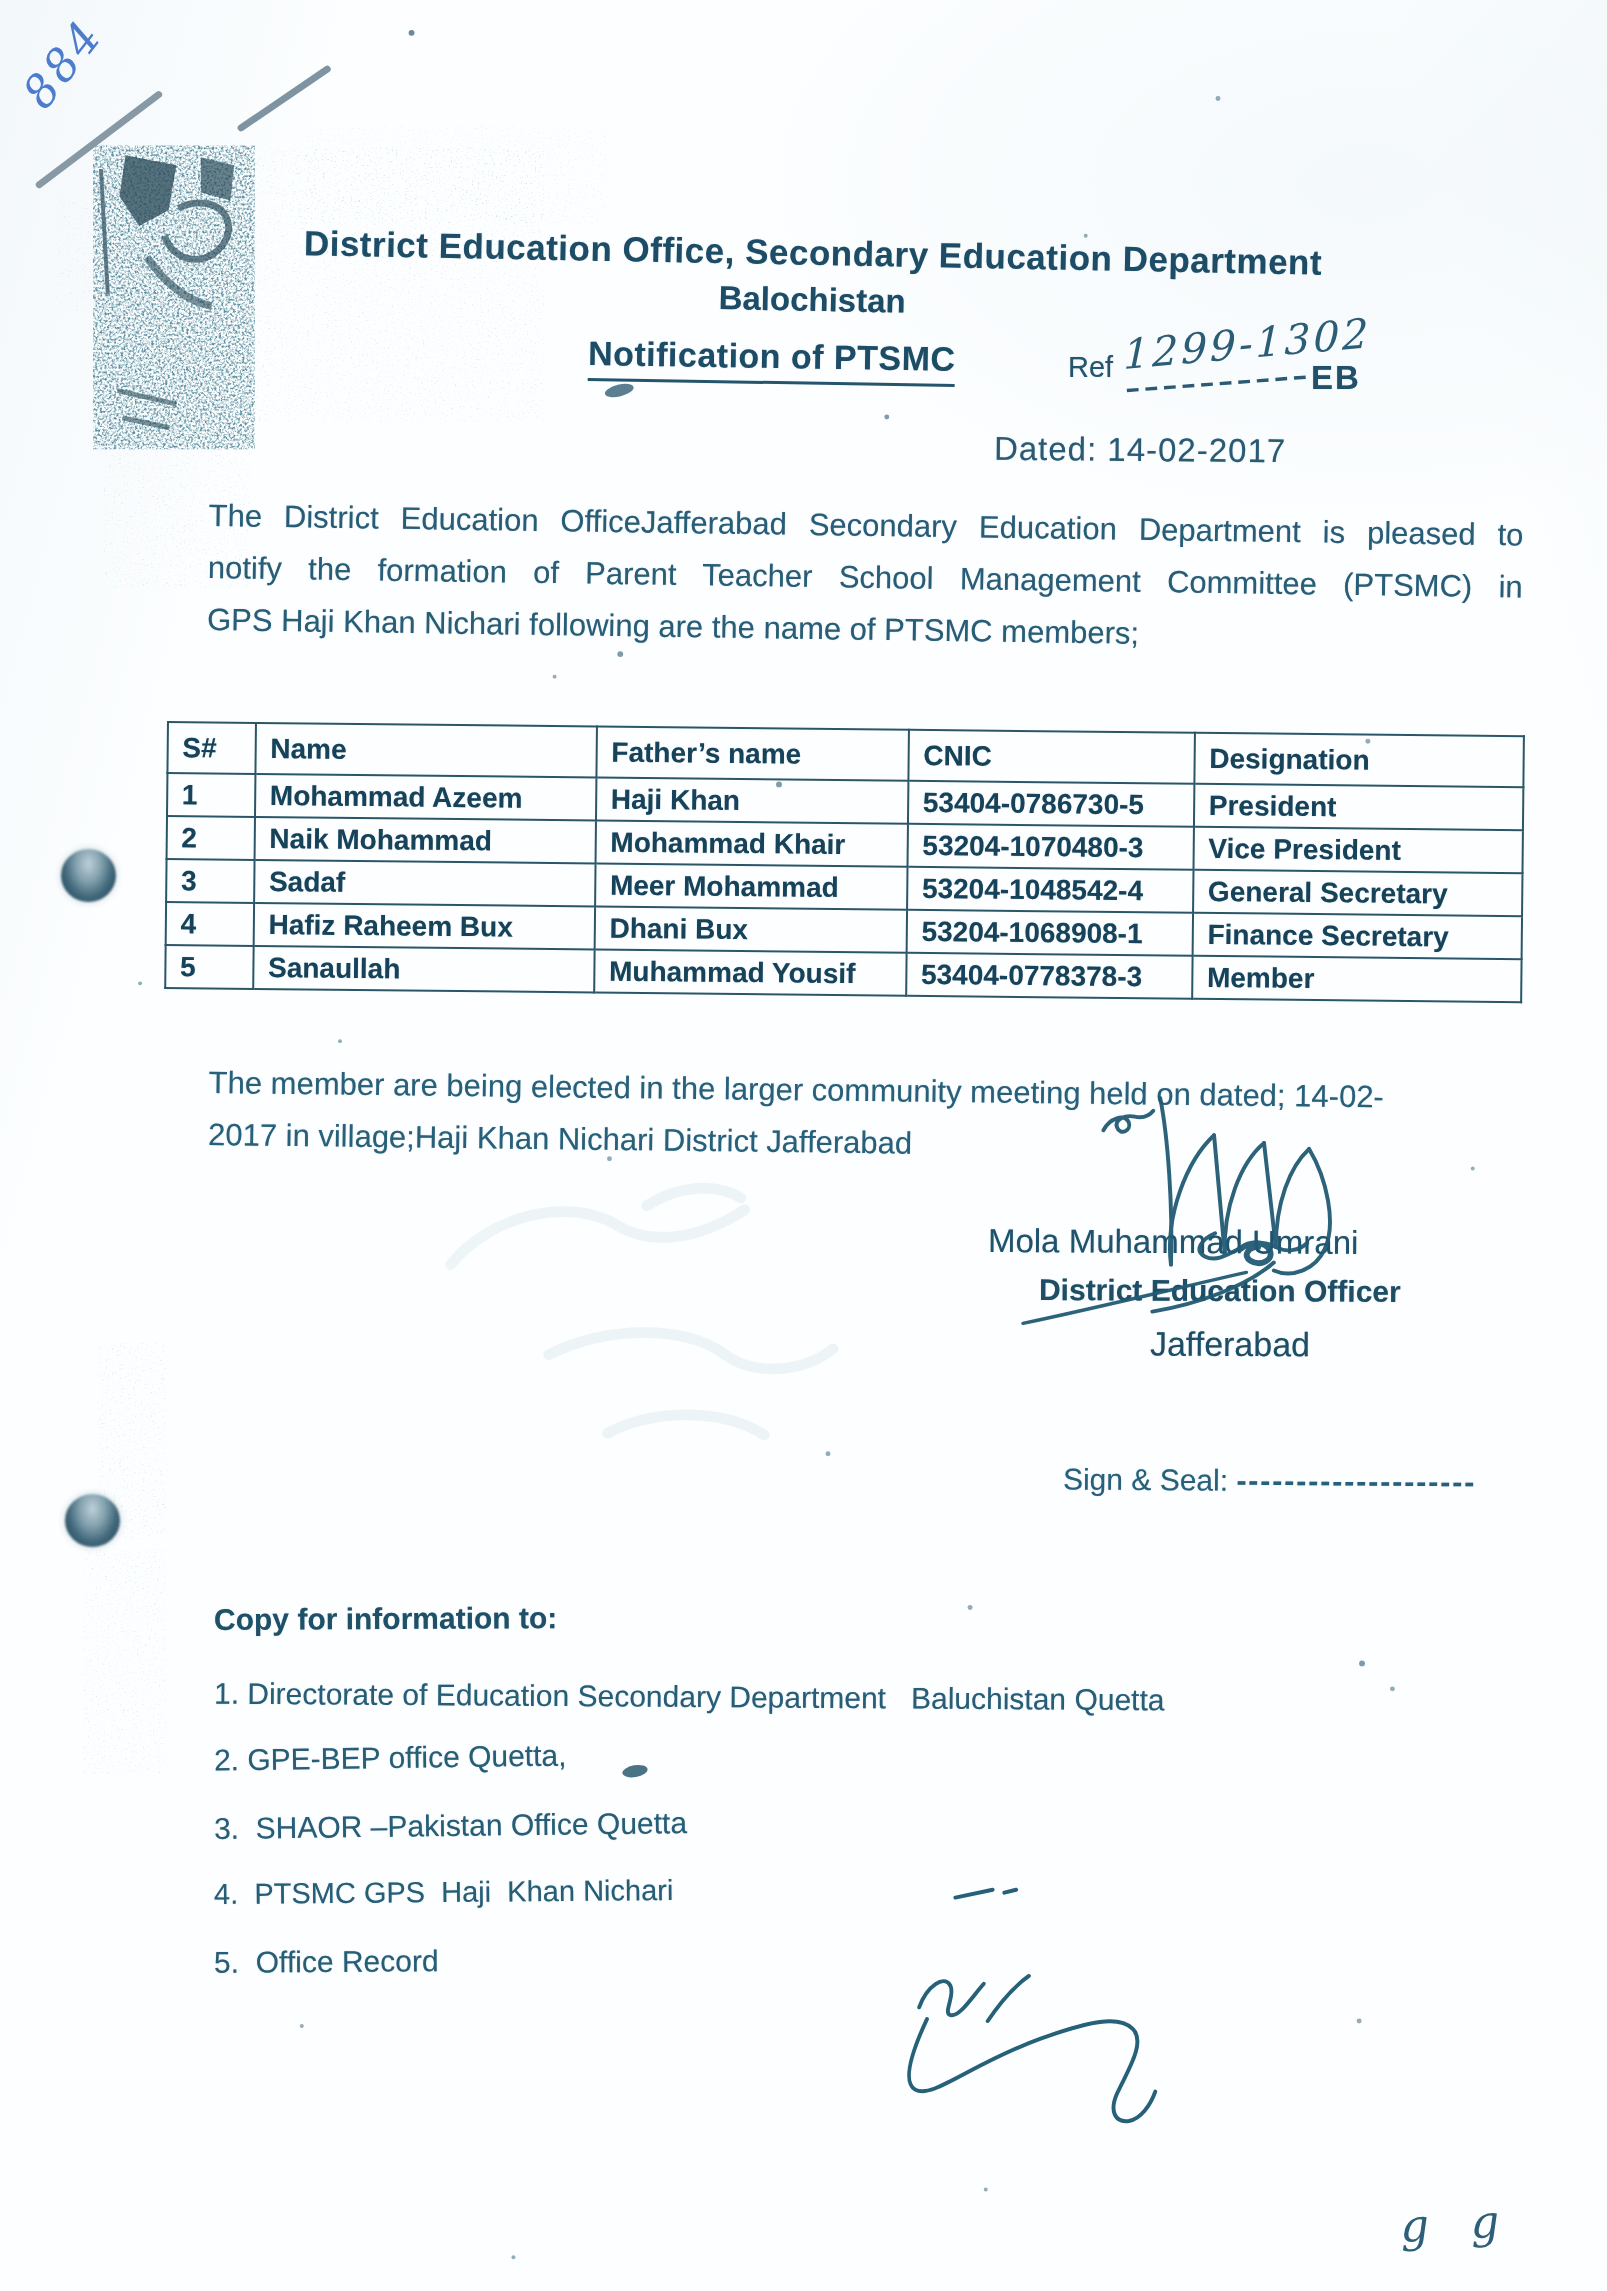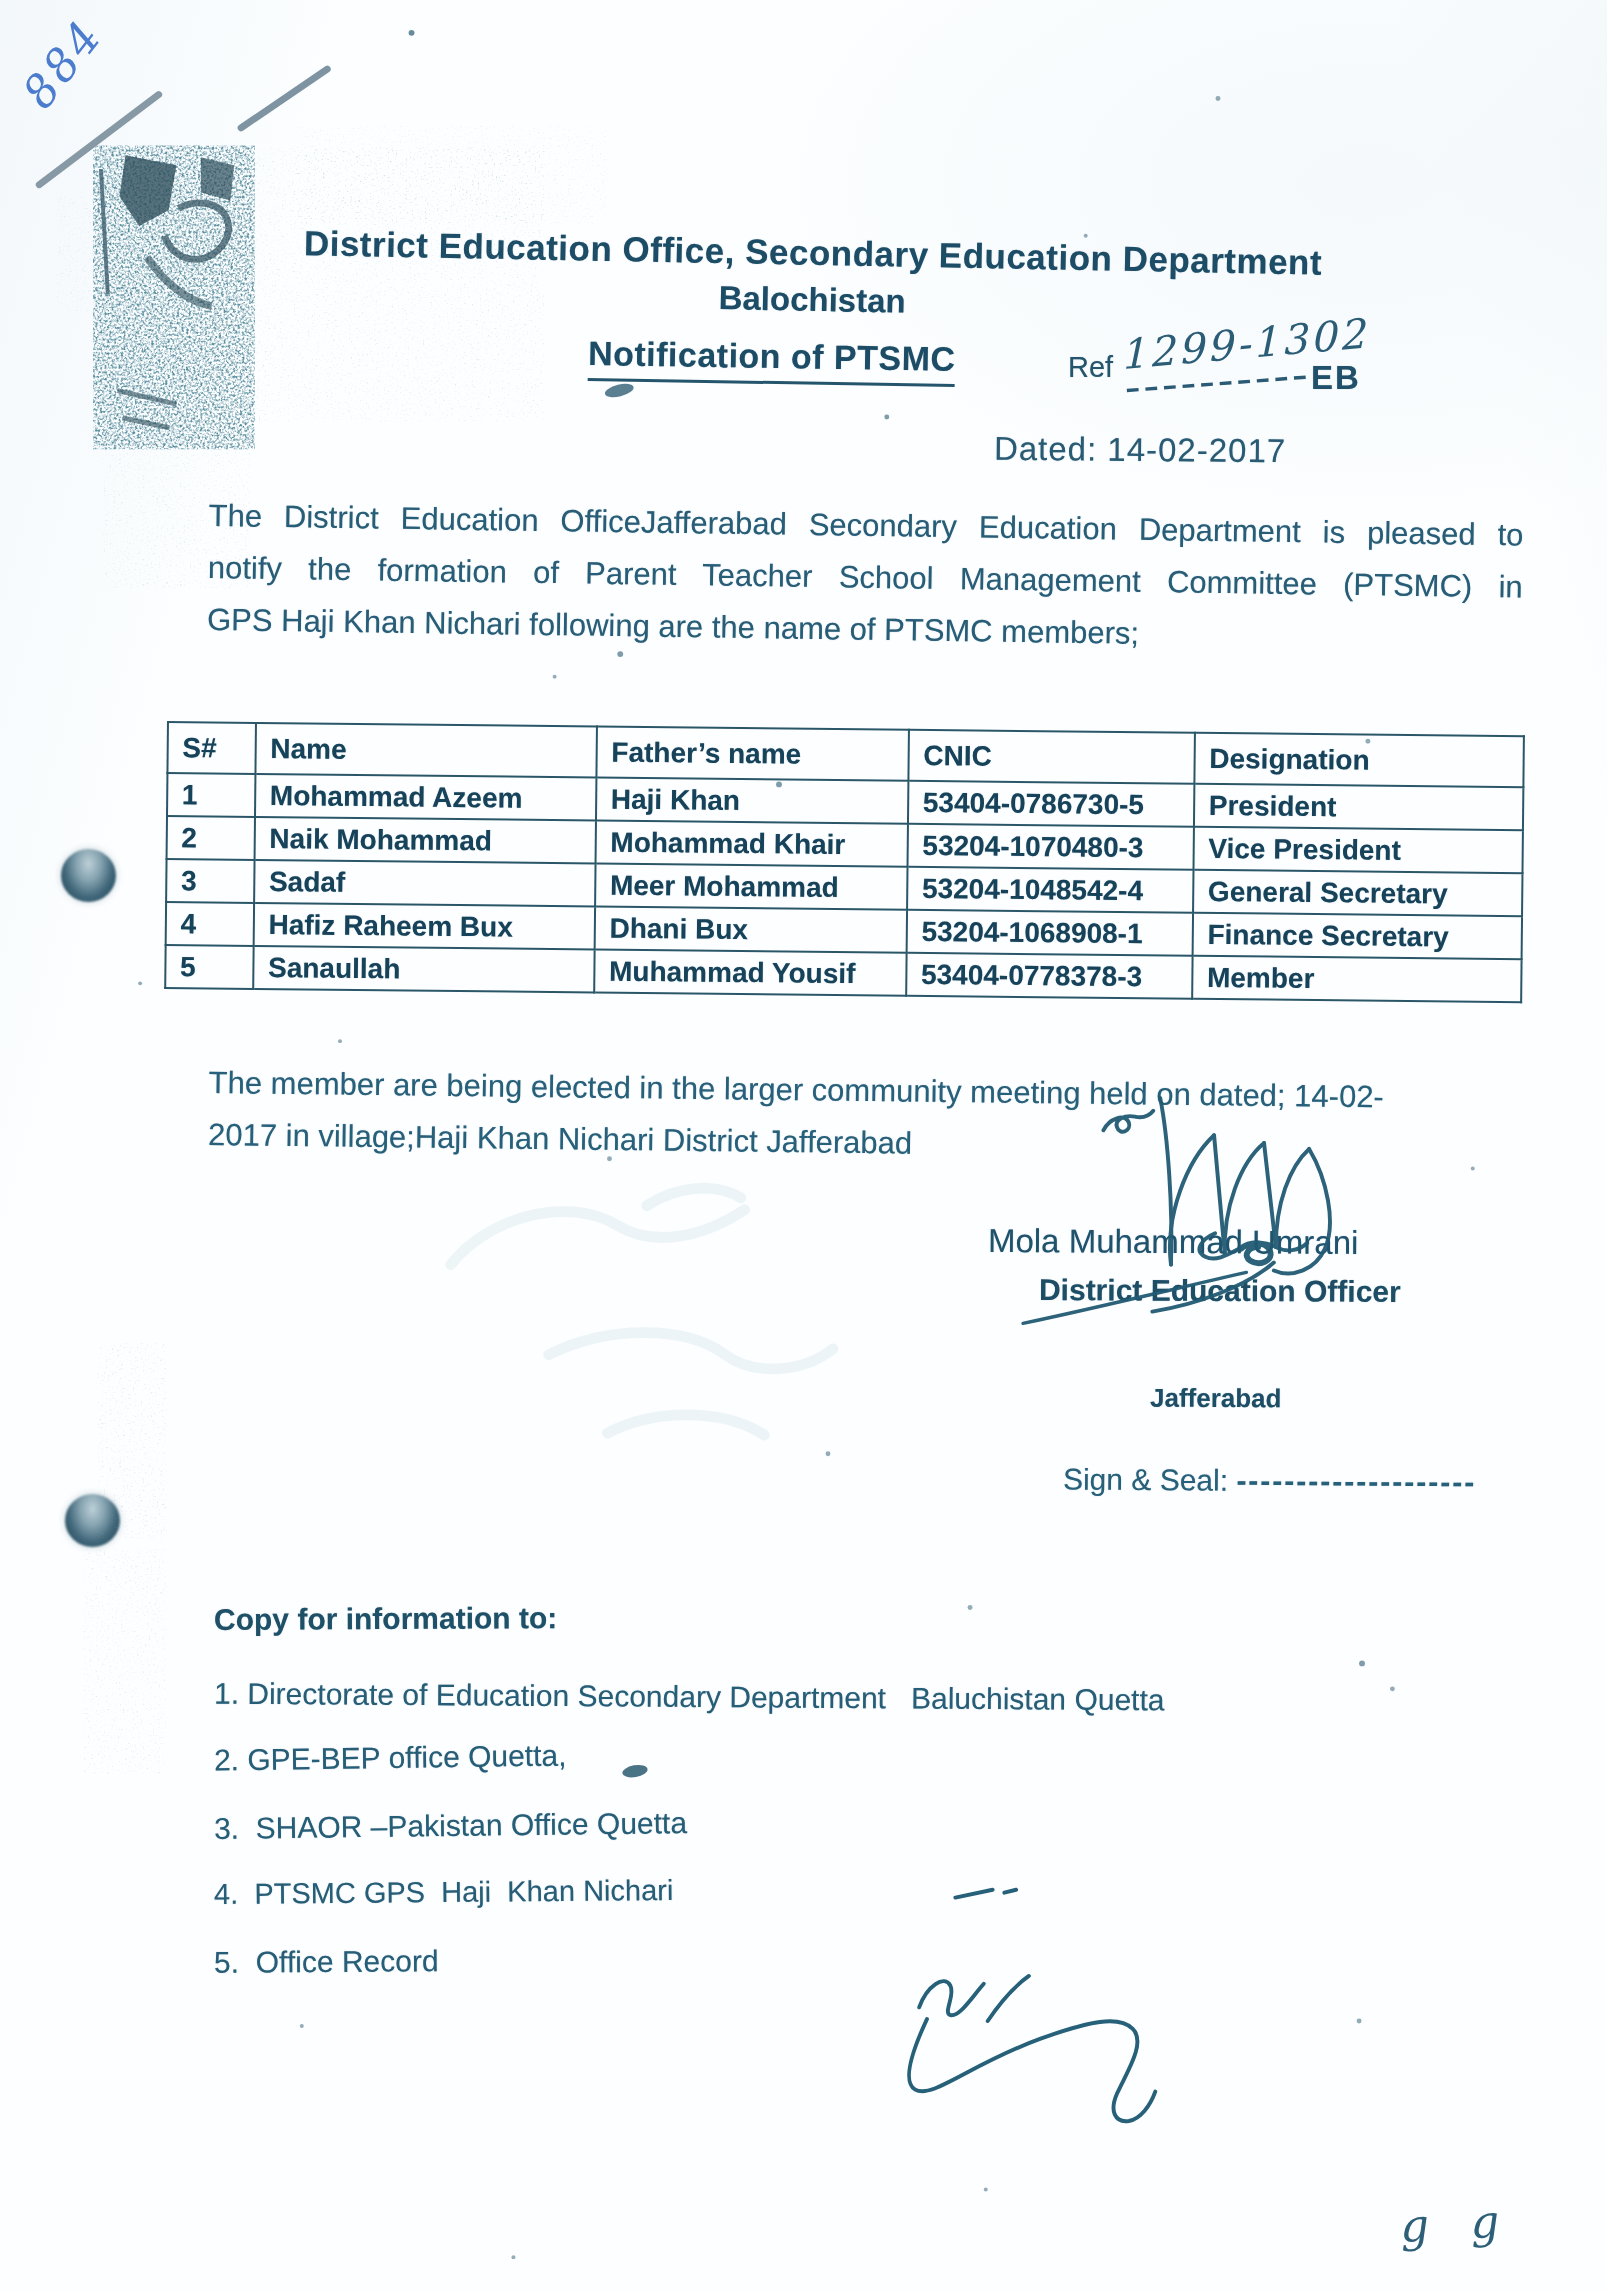--- a/index.html
+++ b/index.html
@@ -44,21 +44,21 @@
     padding:2px 5.9px 2px 13.7px;font-size:28px;text-shadow:0 0 1px rgba(22,66,90,.4);}
   table.members thead tr{height:51px;}
   table.members tbody tr{height:43px;}
 
   .note-para{left:209px;top:1057px;width:1274px;transform:rotate(0.7deg);transform-origin:left top;
     font-size:31px;color:#27607a;}
   .note-para .line{height:52px;line-height:52px;}
 
   .sig-name{left:988px;top:1223px;font-size:33px;color:#1f526c;transform:rotate(0.3deg);}
   .sig-title{left:1039px;top:1274px;font-size:30px;font-weight:bold;color:#1d4e66;transform:rotate(0.3deg);}
-  .sig-place{left:1150px;top:1383px;font-size:26px;font-weight:bold;color:#1d4e66;transform:rotate(0.3deg);}
+  .sig-place{left:1150px;top:1325px;font-size:34px;font-weight:normal;color:#1d4e66;transform:rotate(0.3deg);}
 
   .sign-seal{left:1063px;top:1464px;font-size:30px;color:#27607a;transform:rotate(0.4deg);}
   .sign-seal .dashes{letter-spacing:2px;font-weight:bold;}
 
   .copy-heading{left:214px;top:1602px;font-size:30px;font-weight:bold;color:#1e5068;transform:rotate(-0.3deg);}
   .copy-item{left:214px;font-size:30px;color:#265d77;}
   .ci-1{top:1680px;transform:rotate(0.4deg);}
   .ci-2{top:1741px;transform:rotate(-0.8deg);}
   .ci-3{top:1809px;transform:rotate(-0.7deg);}
   .ci-4{top:1876px;transform:rotate(-0.5deg);font-size:29px;}

